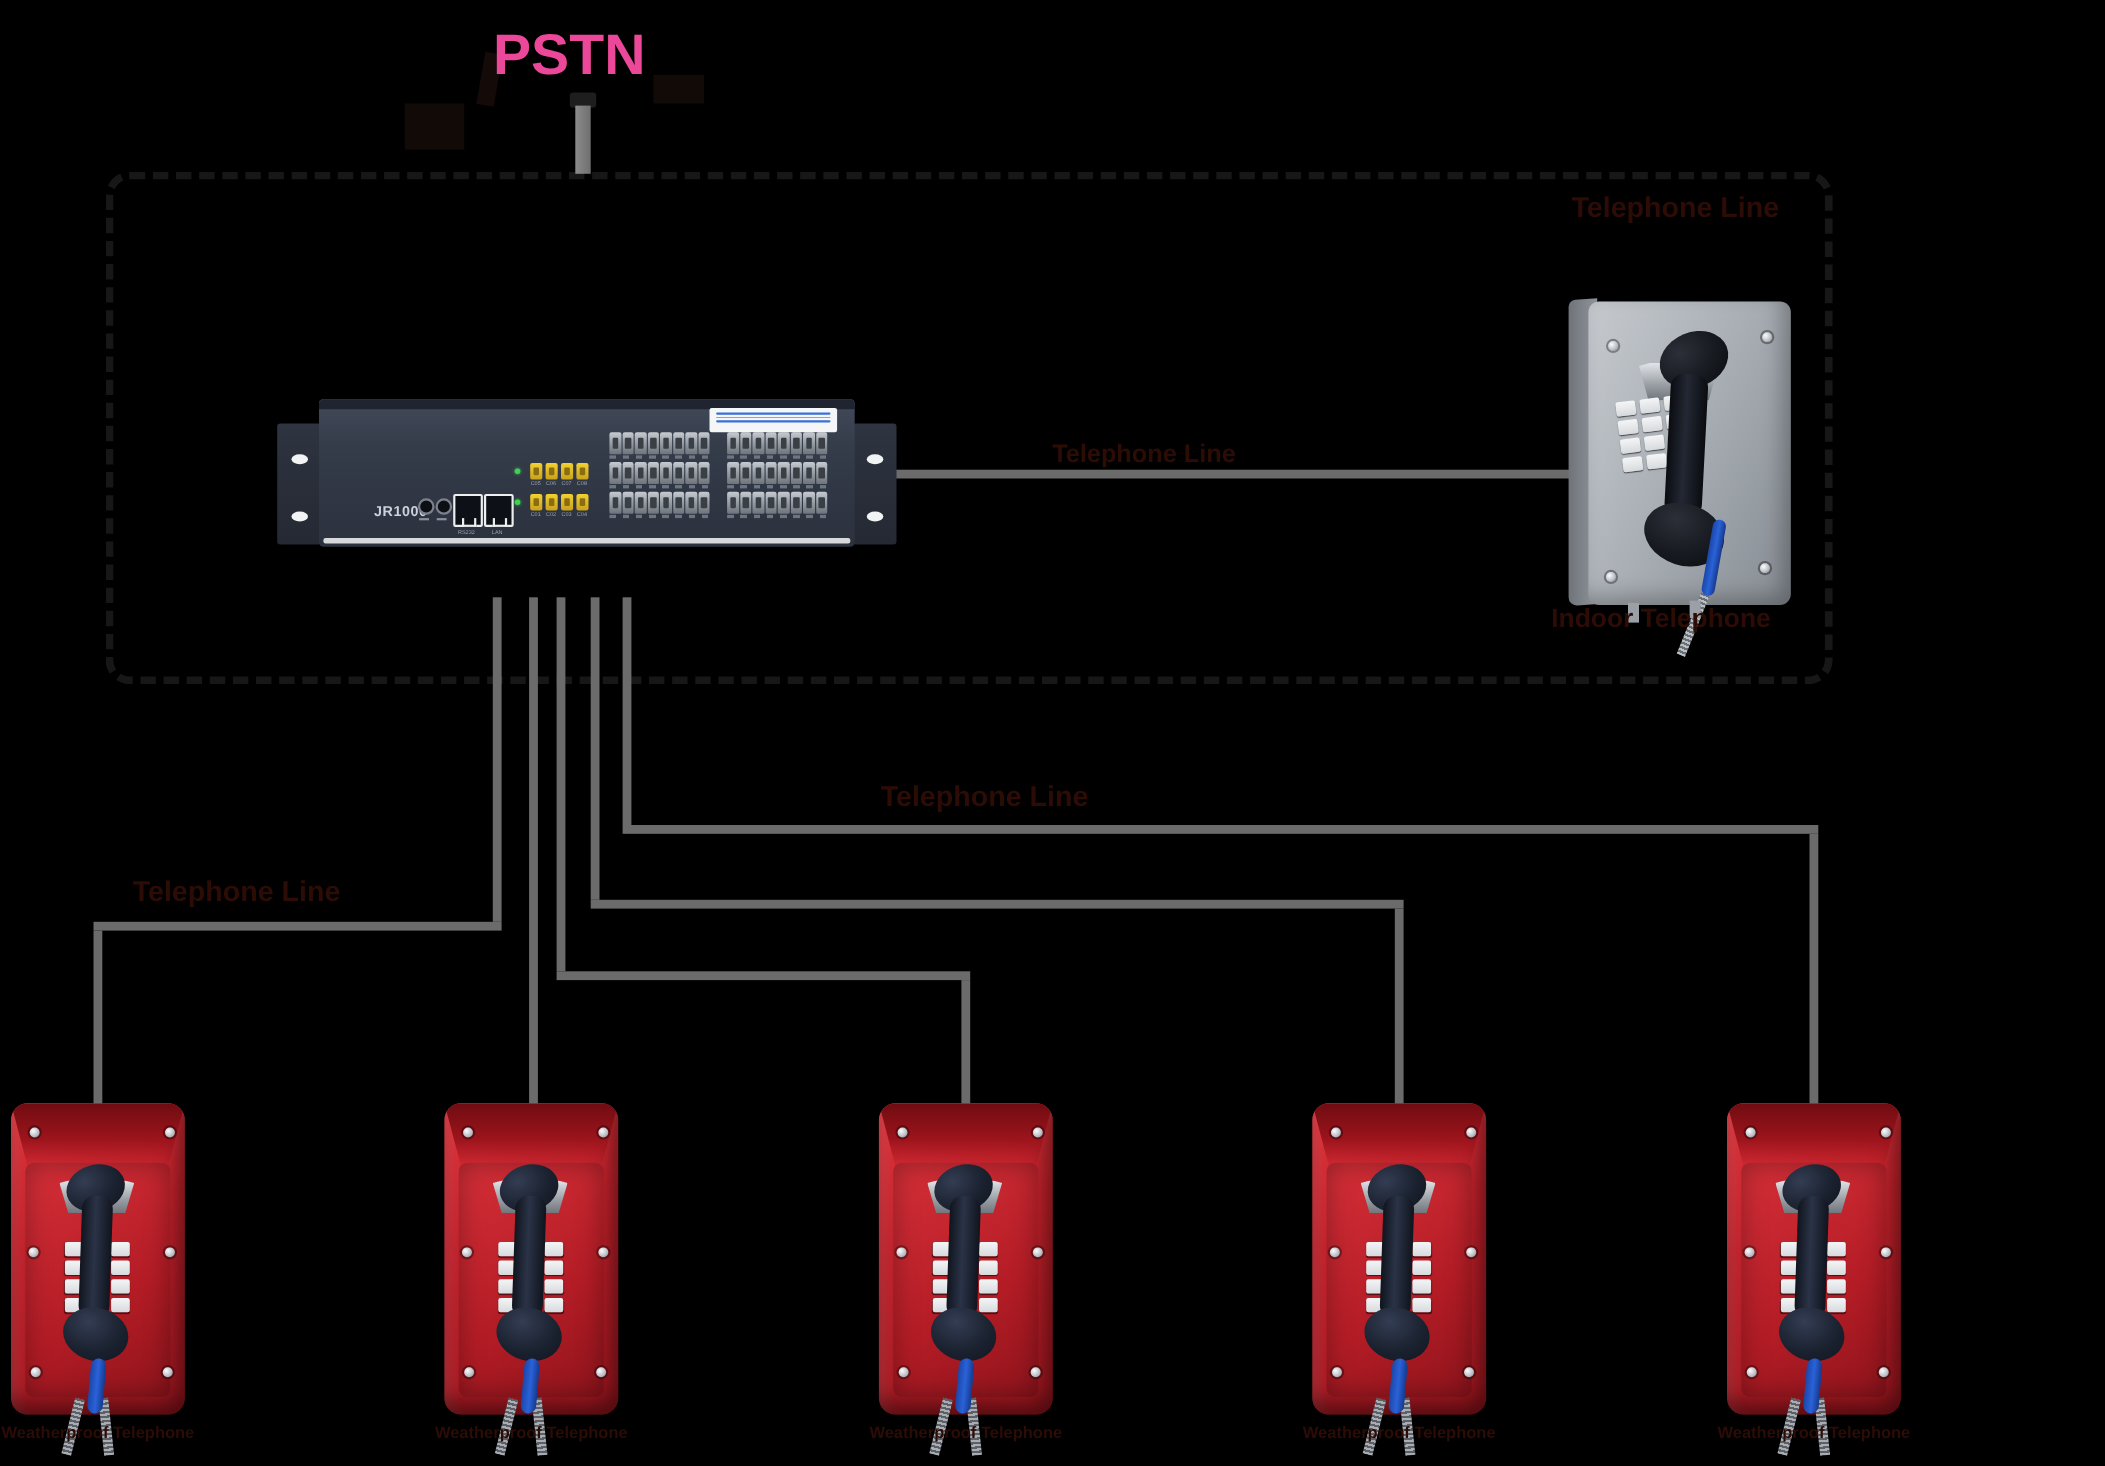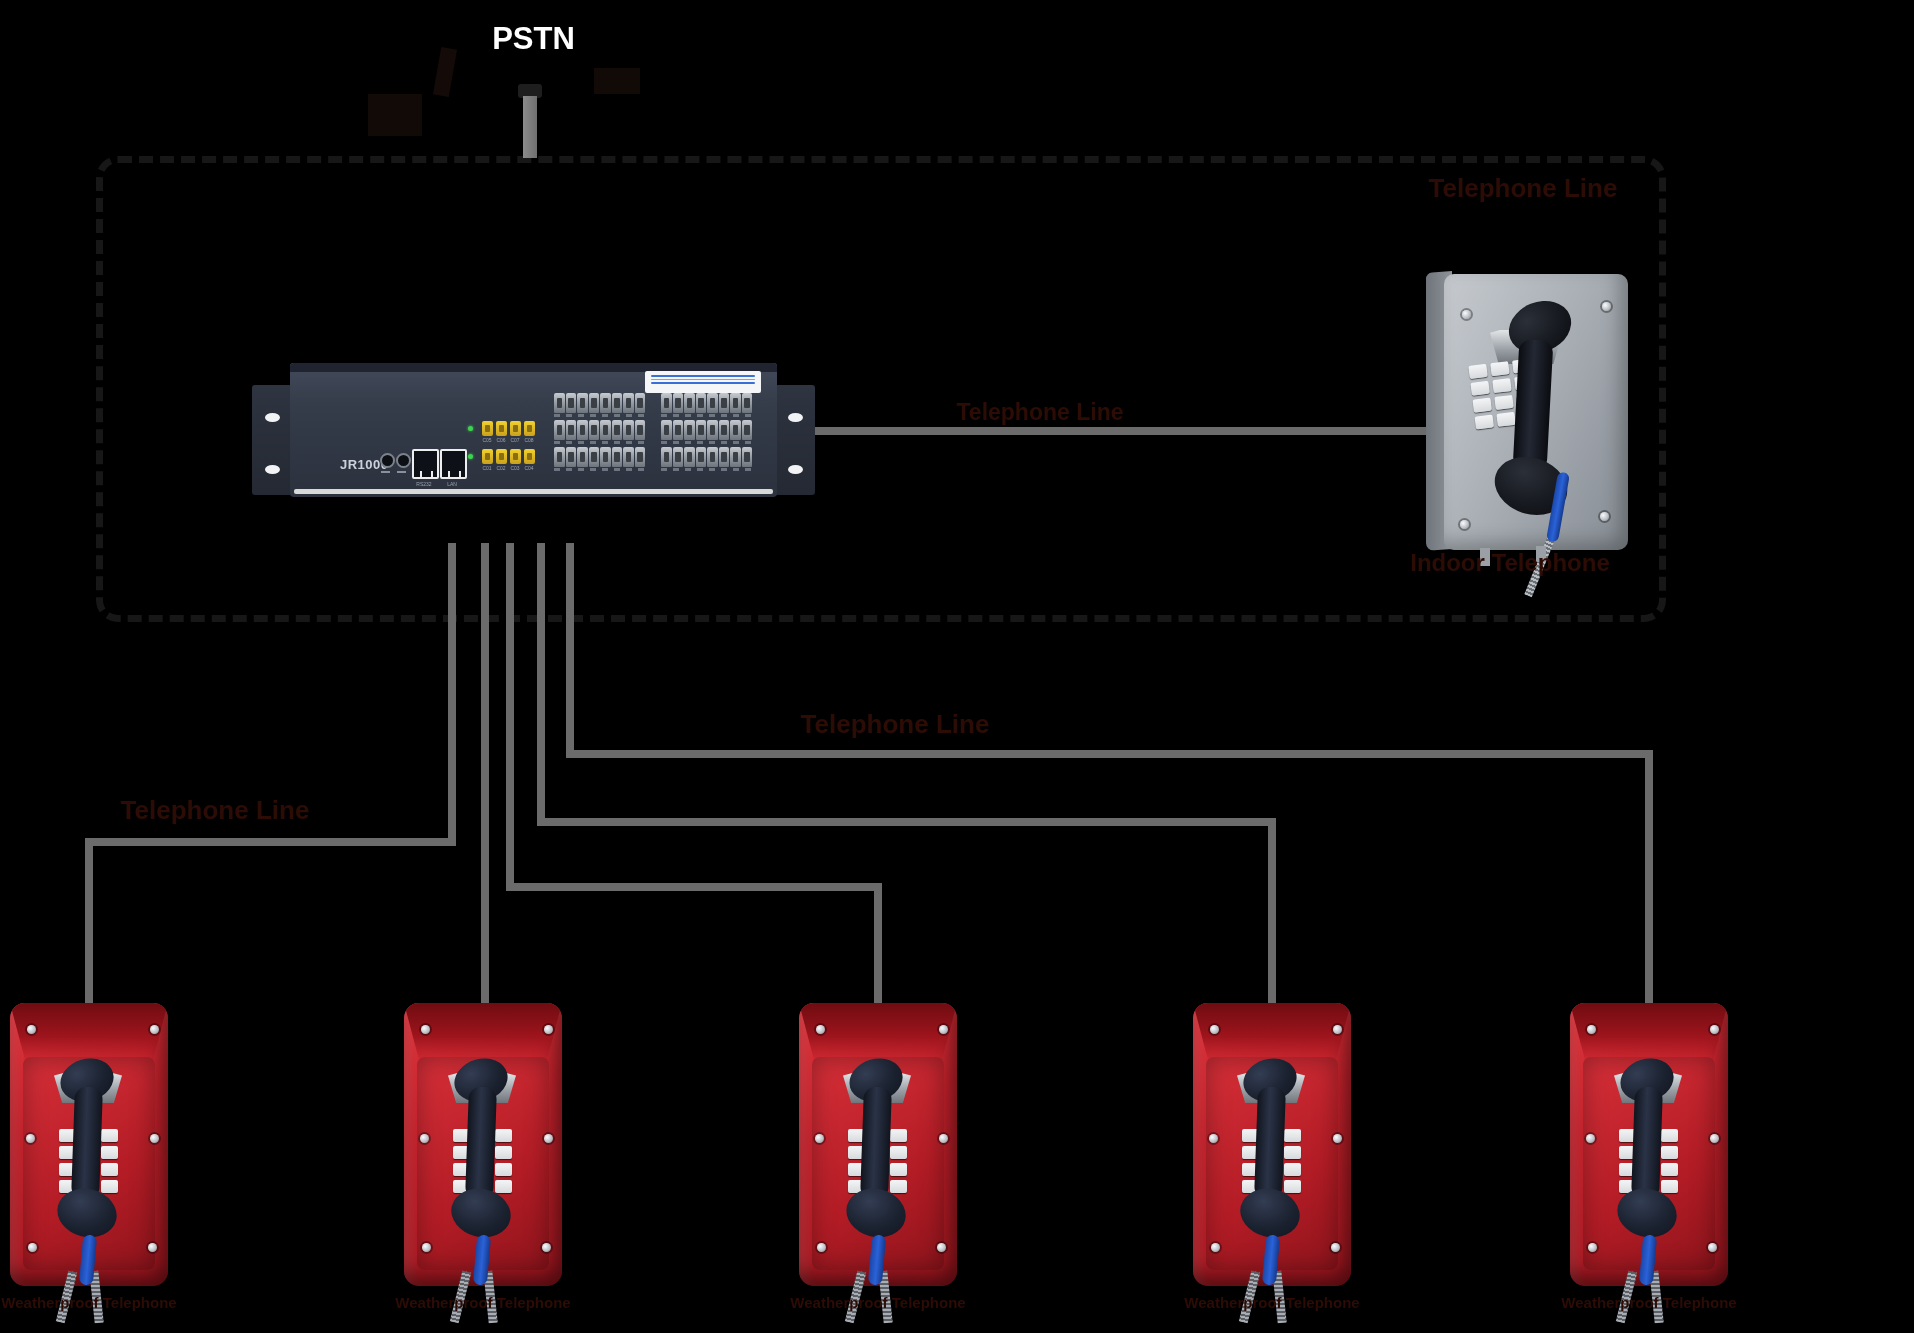--- a/index.html
+++ b/index.html
@@ -1,21 +1,21 @@
 <!DOCTYPE html>
 <html style="--background: #000000; --cable-gray: #6b6b6b; --label-red: #2d0c06; --phone-red: #c4212b; --handset-navy: #1b2230; --co-port-yellow: #e9c227; --led-green: #3ed24f; --cord-blue: #2a62d8;"><head>
 <meta charset="utf-8">
 <style>
   html,body{margin:0;padding:0;background:#000;width:1914px;height:1333px;overflow:hidden;
     font-family:"Liberation Sans", sans-serif;}
   #stage{position:relative;width:1914px;height:1333px;background:var(--background,#000);}
 
   
   .dlabel{position:absolute;color:var(--label-red,#2d0c06);font-weight:bold;text-align:center;z-index:5;line-height:1.1}
-  #lbl-pstn{left:436px;top:22px;width:195px;font-size:31px;color:#ffffff}
+  #lbl-pstn{left:420px;top:22px;width:195px;font-size:52px;color:#ec4899}
   #lbl-boundary-right{left:1398px;top:174px;width:250px;font-size:26px}
   #lbl-indoor-line{left:930px;top:400px;width:220px;font-size:23px}
   #lbl-ext-right{left:775px;top:710px;width:240px;font-size:26px}
   #lbl-ext-left{left:95px;top:796px;width:240px;font-size:26px}
   #lbl-indoor-phone{left:1400px;top:550px;width:220px;font-size:24px}
 
   
   #pstn-boundary{position:absolute;border:7px dashed #171717;border-radius:22px;z-index:1}
   #antenna-pole{position:absolute;background:linear-gradient(90deg,#8b8b8b,#6f6f6f);z-index:2}
   #pole-cap{position:absolute;left:518px;top:84px;width:24px;height:14px;background:#1e1e1e;border-radius:3px;z-index:2}

